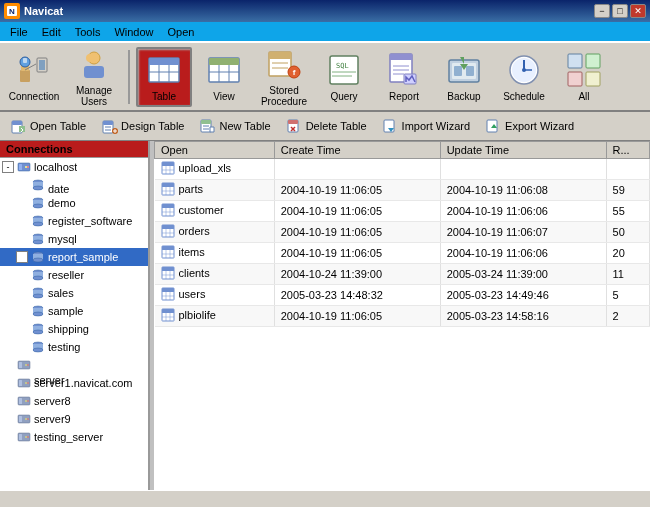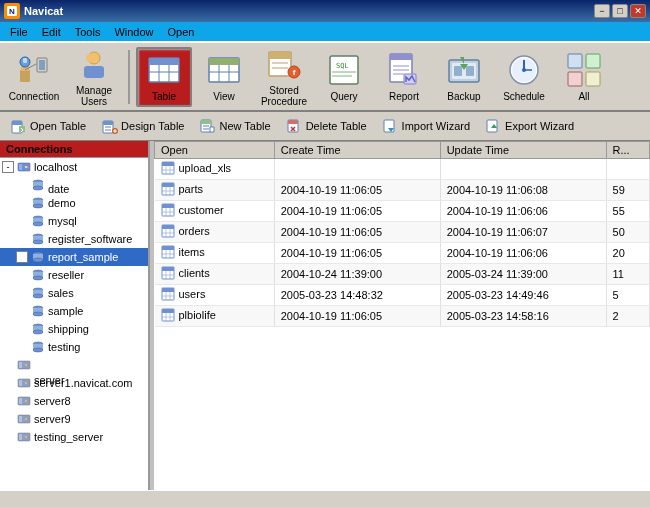--- a/index.html
+++ b/index.html
@@ -540,32 +540,32 @@
         </div>
         <div class="tree-item indent1">
           <span class="tree-expand placeholder" style="width: 12px;"></span>
           <span class="tree-icon">
             <svg width="14" height="14" viewBox="0 0 14 14">
         <ellipse cx="7" cy="4" rx="5" ry="2" fill="#7090d0" stroke="#3060a0" stroke-width="0.5"></ellipse>
         <rect x="2" y="4" width="10" height="6" fill="#90b0e0"></rect>
         <ellipse cx="7" cy="10" rx="5" ry="2" fill="#7090d0" stroke="#3060a0" stroke-width="0.5"></ellipse>
       </svg>
           </span>
+          <span style="overflow: hidden; text-overflow: ellipsis;">register_software</span>
+        </div>
+        <div class="tree-item indent1">
+          <span class="tree-expand placeholder" style="width: 12px;"></span>
+          <span class="tree-icon">
+            <svg width="14" height="14" viewBox="0 0 14 14">
+        <ellipse cx="7" cy="4" rx="5" ry="2" fill="#7090d0" stroke="#3060a0" stroke-width="0.5"></ellipse>
+        <rect x="2" y="4" width="10" height="6" fill="#90b0e0"></rect>
+        <ellipse cx="7" cy="10" rx="5" ry="2" fill="#7090d0" stroke="#3060a0" stroke-width="0.5"></ellipse>
+      </svg>
+          </span>
           <span style="overflow: hidden; text-overflow: ellipsis;">mysql</span>
-        </div>
-        <div class="tree-item indent1">
-          <span class="tree-expand placeholder" style="width: 12px;"></span>
-          <span class="tree-icon">
-            <svg width="14" height="14" viewBox="0 0 14 14">
-        <ellipse cx="7" cy="4" rx="5" ry="2" fill="#7090d0" stroke="#3060a0" stroke-width="0.5"></ellipse>
-        <rect x="2" y="4" width="10" height="6" fill="#90b0e0"></rect>
-        <ellipse cx="7" cy="10" rx="5" ry="2" fill="#7090d0" stroke="#3060a0" stroke-width="0.5"></ellipse>
-      </svg>
-          </span>
-          <span style="overflow: hidden; text-overflow: ellipsis;">register_software</span>
         </div>
         <div class="tree-item selected indent1">
           <span class="tree-expand">+</span>
           <span class="tree-icon">
             <svg width="14" height="14" viewBox="0 0 14 14">
         <ellipse cx="7" cy="4" rx="5" ry="2" fill="#7090d0" stroke="#3060a0" stroke-width="0.5"></ellipse>
         <rect x="2" y="4" width="10" height="6" fill="#90b0e0"></rect>
         <ellipse cx="7" cy="10" rx="5" ry="2" fill="#7090d0" stroke="#3060a0" stroke-width="0.5"></ellipse>
       </svg>
           </span>

